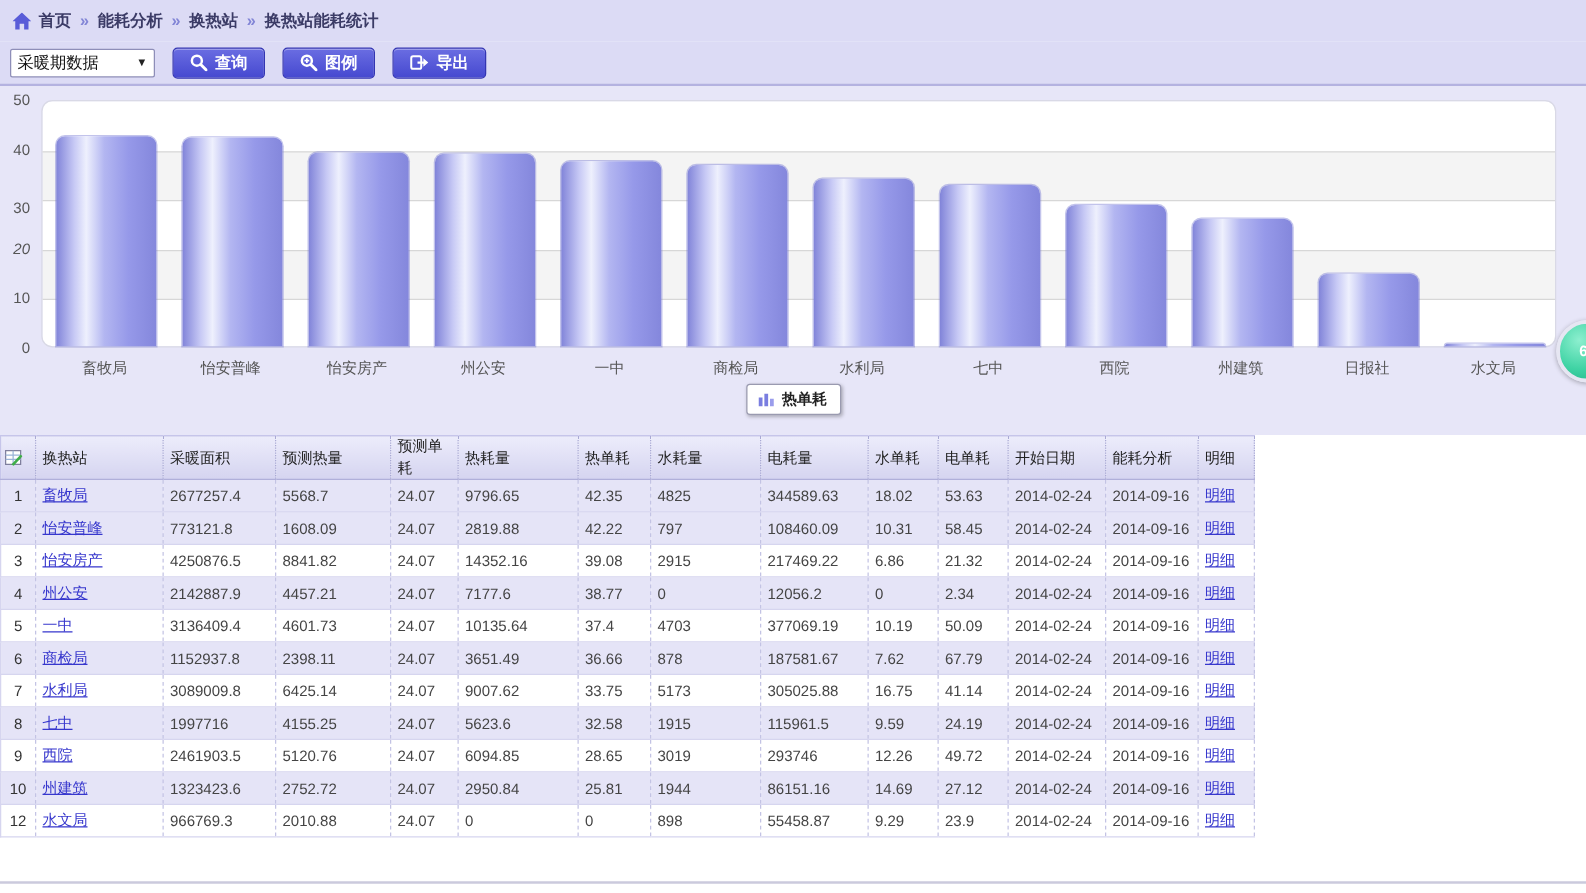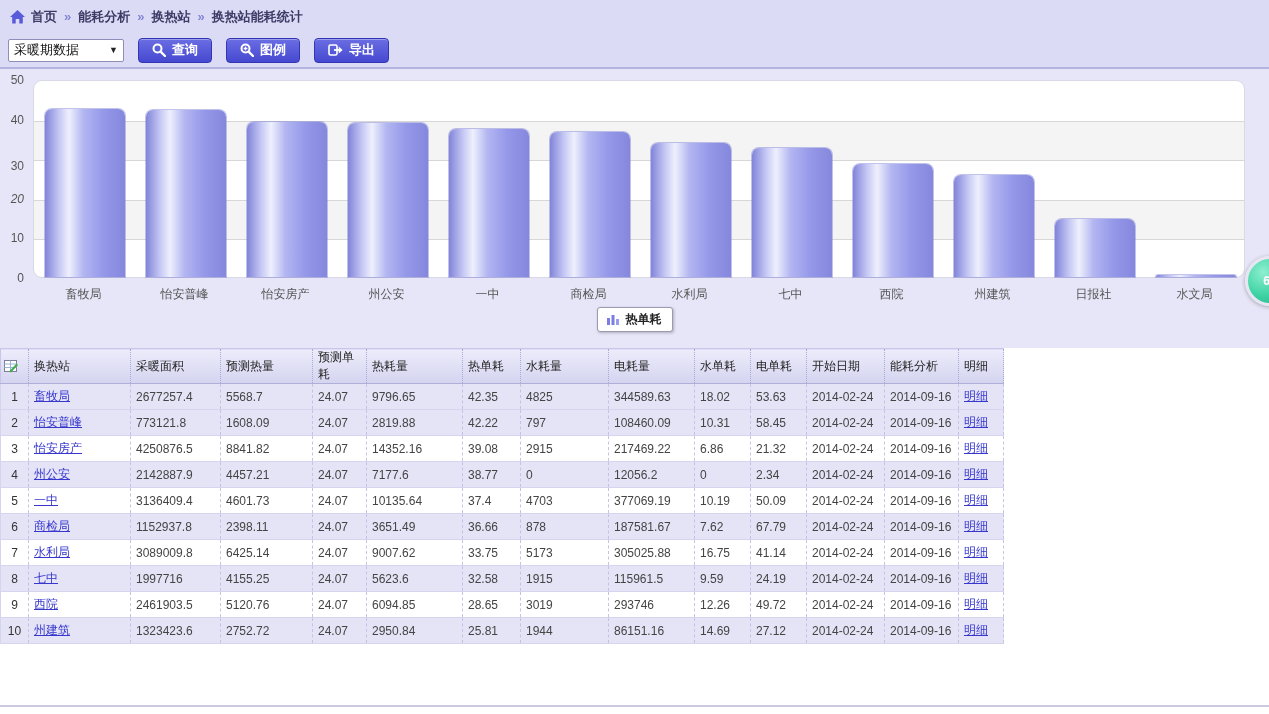--- a/index.html
+++ b/index.html
@@ -388,17 +388,33 @@
           <td>2950.84</td>
           <td>25.81</td>
           <td>1944</td>
           <td>86151.16</td>
           <td>14.69</td>
           <td>27.12</td>
           <td>2014-02-24</td>
           <td>2014-09-16</td>
           <td><a>明细</a></td>
         </tr>
+        <tr>
+          <td>12</td>
+          <td><a>水文局</a></td>
+          <td>966769.3</td>
+          <td>2010.88</td>
+          <td>24.07</td>
+          <td>0</td>
+          <td>0</td>
+          <td>898</td>
+          <td>55458.87</td>
+          <td>9.29</td>
+          <td>23.9</td>
+          <td>2014-02-24</td>
+          <td>2014-09-16</td>
+          <td><a>明细</a></td>
+        </tr>
       </tbody>
   </table>
 
   <div class="bottom-line"></div>
 </div>
 
 </body></html>

